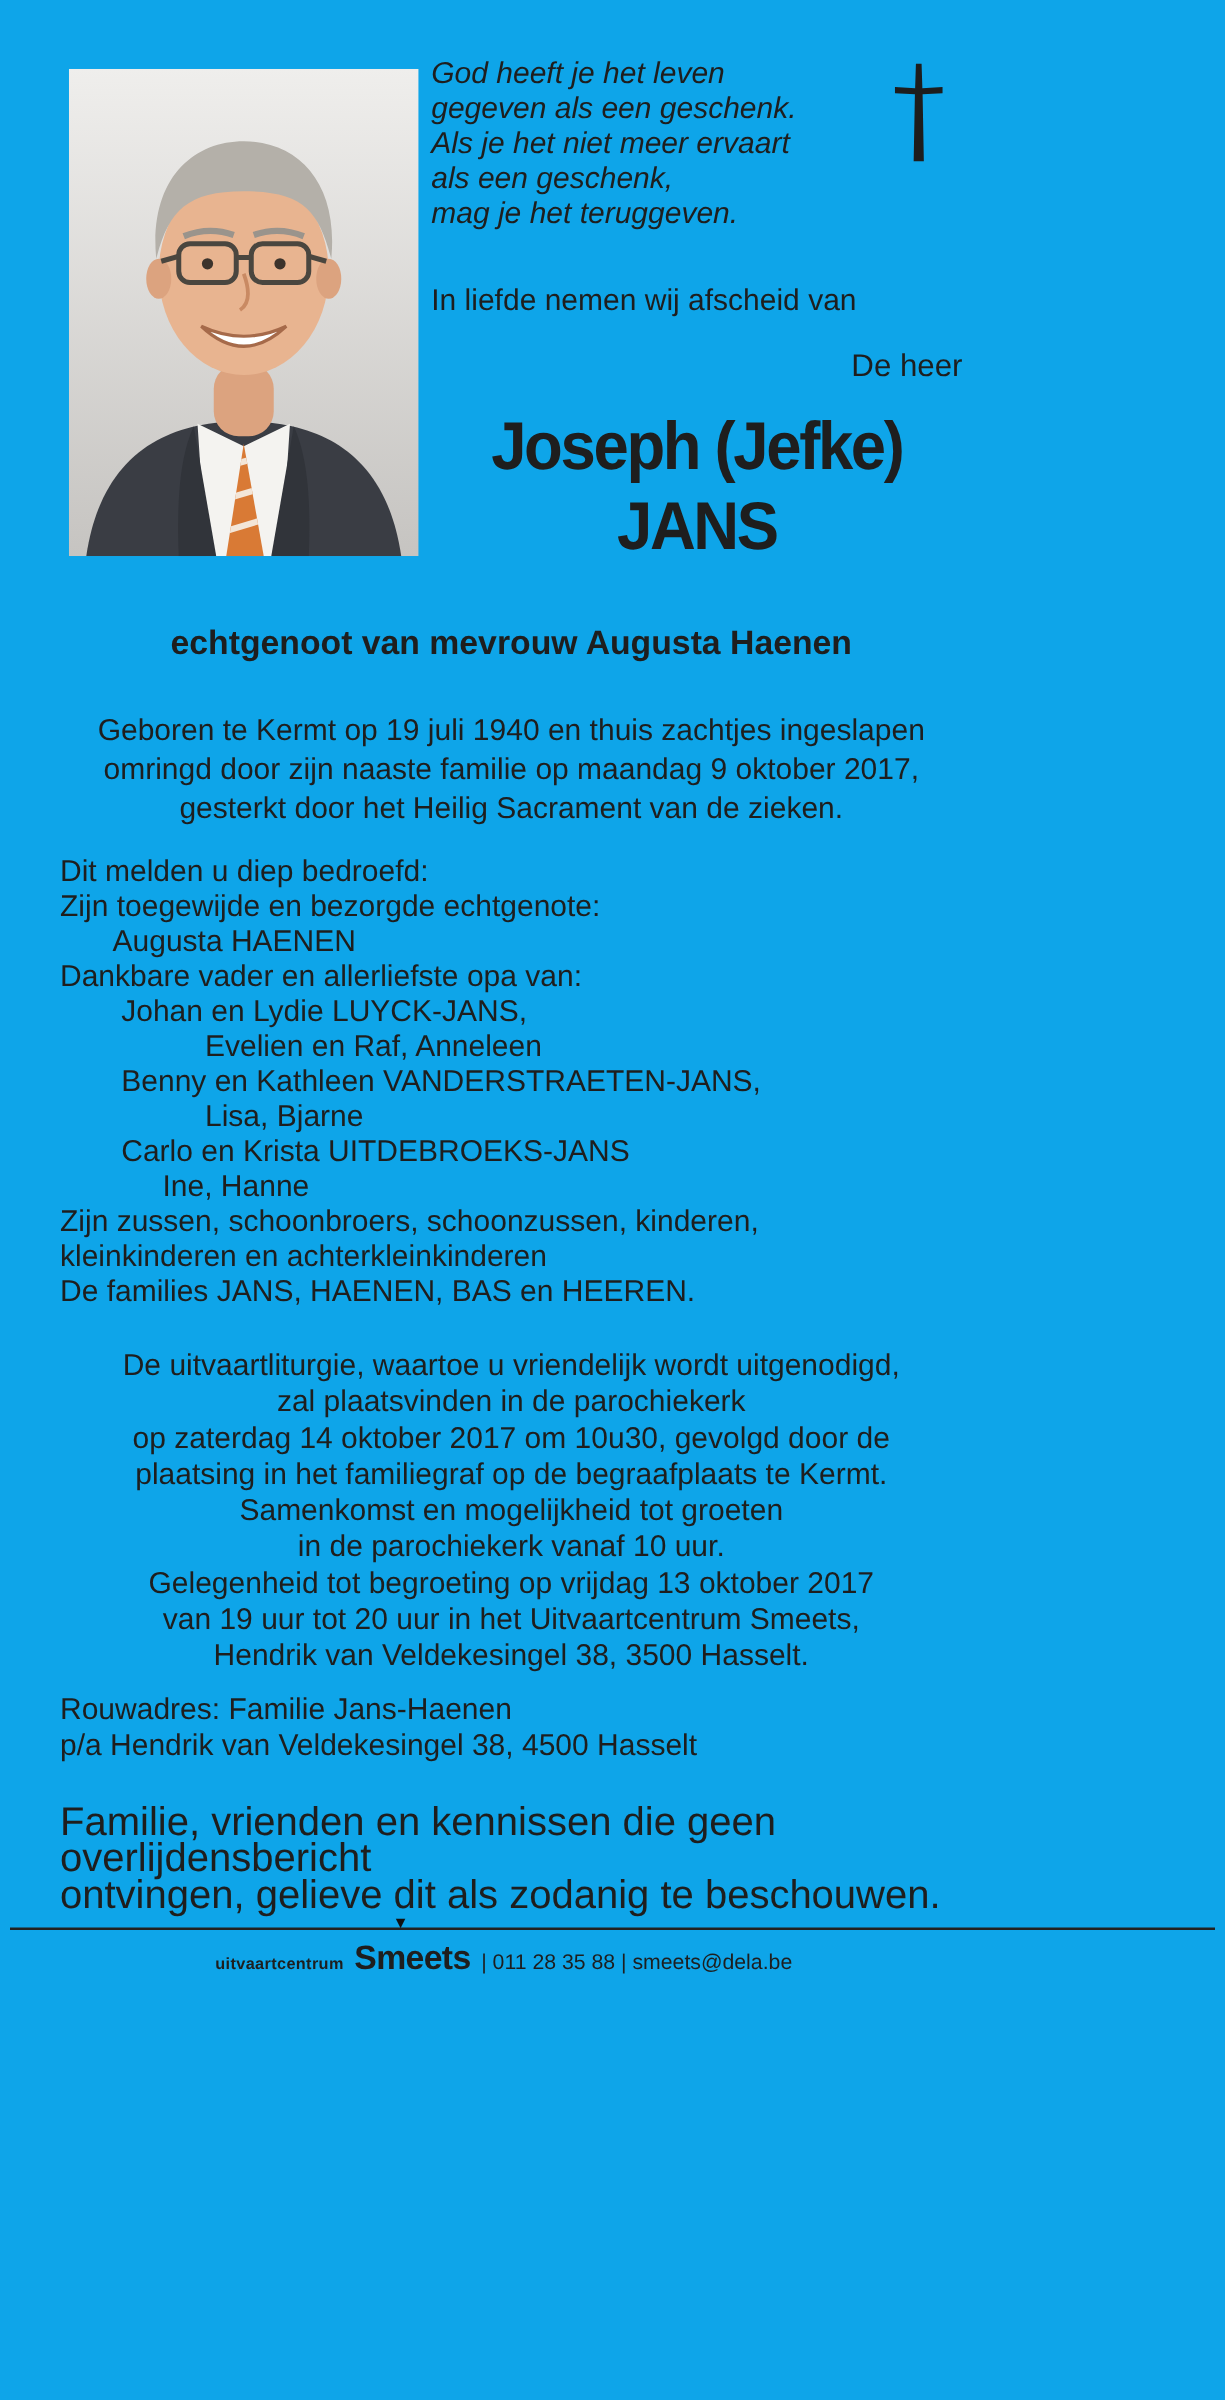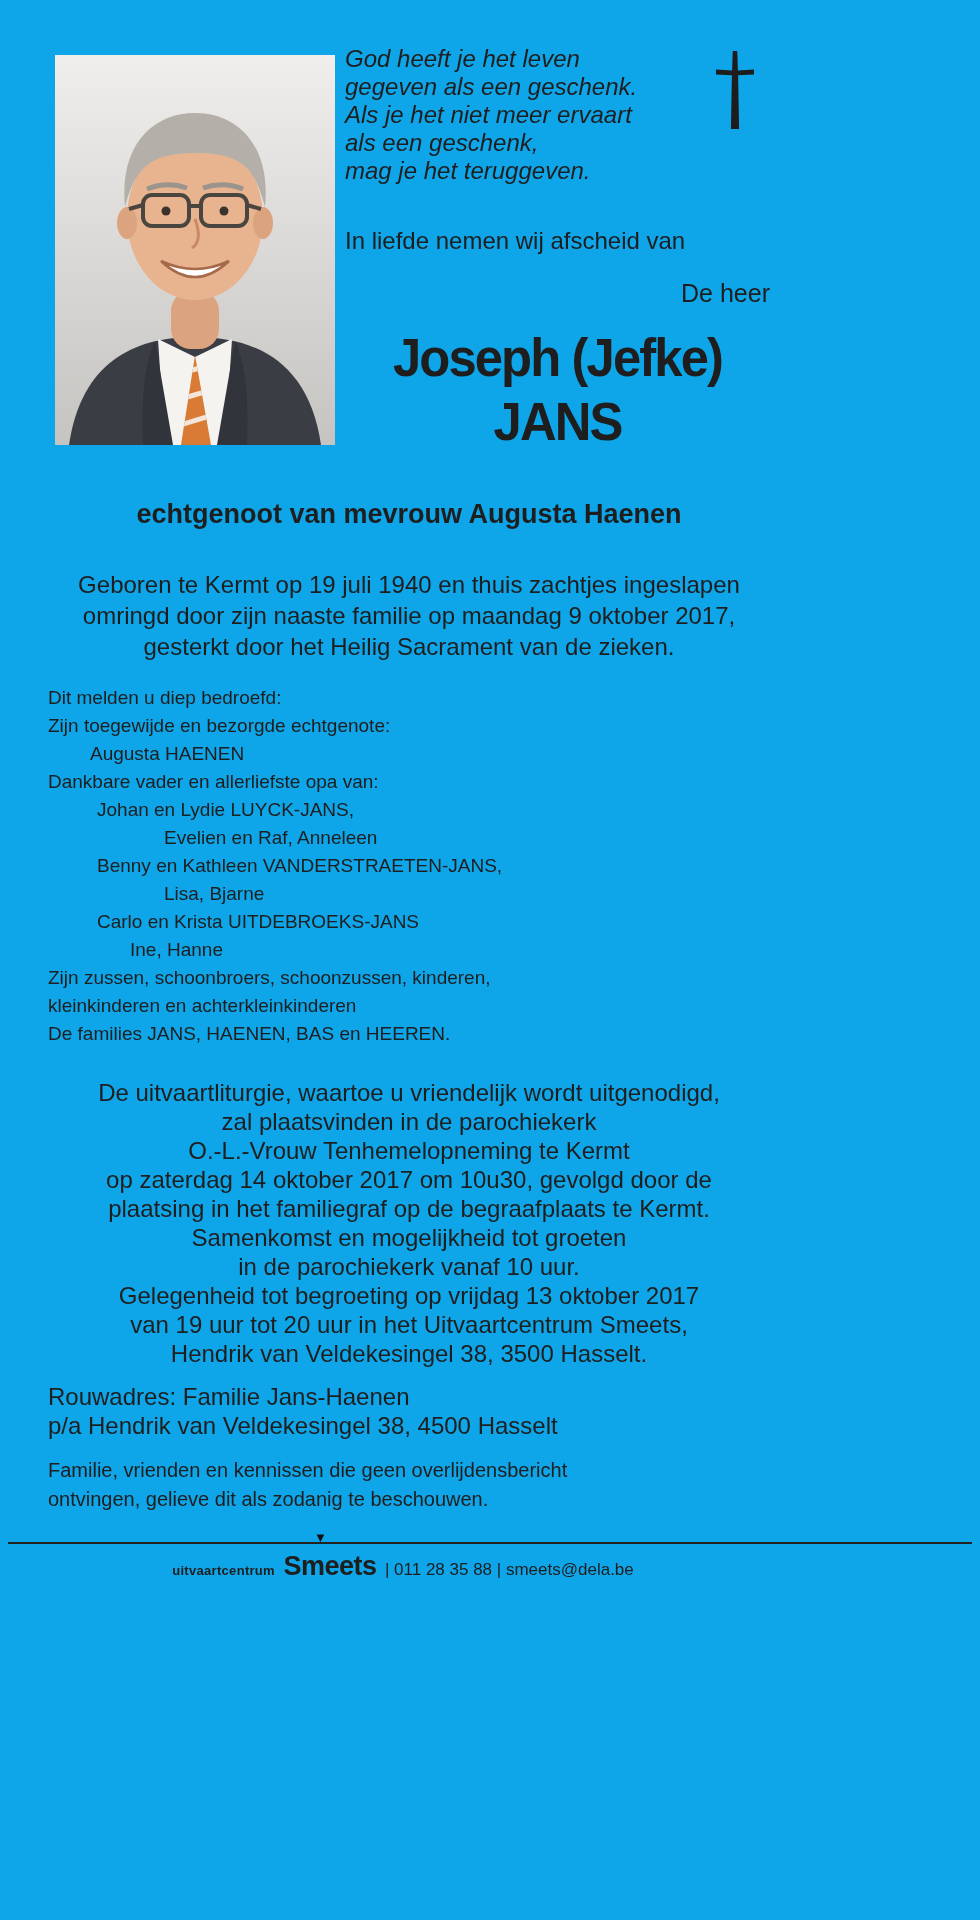--- a/index.html
+++ b/index.html
@@ -18,29 +18,29 @@
   .intro{margin-top:40px;font-size:24px;line-height:31px;}
   .salutation{margin-top:22px;text-align:right;font-size:25px;line-height:31px;}
   .deceased-name{
     margin-top:16px;text-align:center;font-weight:bold;font-size:54px;line-height:64px;
     letter-spacing:-2px;transform:scaleX(0.94);transform-origin:50% 0;
   }
 
   
   .spouse{margin-top:28px;text-align:center;font-size:27px;font-weight:bold;line-height:33px;}
   .birth{margin-top:38px;text-align:center;font-size:24px;line-height:31px;}
-  .family{margin-top:22px;font-size:19px;line-height:28px;}
+  .family{margin-top:22px;font-size:24px;line-height:28px;}
   .ind-a{padding-left:42px;}
   .ind-b{padding-left:49px;}
   .ind-c{padding-left:116px;}
   .ind-d{padding-left:82px;}
   .service{margin-top:30px;text-align:center;font-size:24px;line-height:29px;}
   .service b{font-weight:normal;}
   .rouwadres{margin-top:14px;font-size:24px;line-height:29px;}
-  .notice{margin-top:16px;font-size:20px;line-height:29px;}
+  .notice{margin-top:32px;font-size:32px;line-height:29px;}
 
   
   .footer{position:absolute;left:8px;top:1542px;width:964px;border-top:2px solid #222;}
   .footer-triangle{position:absolute;left:306px;top:-13px;font-size:13px;color:#111;line-height:13px;}
   .footer-brand{width:790px;text-align:center;padding-top:7px;white-space:nowrap;}
   .f-small{font-size:13px;font-weight:bold;letter-spacing:0.3px;}
   .f-logo{font-size:27px;font-weight:bold;letter-spacing:-0.5px;padding:0 4px;}
   .f-contact{font-size:17px;}
 </style>
 </head>
@@ -152,21 +152,20 @@
       <div class="ind-b">Carlo en Krista UITDEBROEKS-JANS</div>
       <div class="ind-d">Ine, Hanne</div>
       <div>Zijn zussen, schoonbroers, schoonzussen, kinderen,</div>
       <div>kleinkinderen en achterkleinkinderen</div>
       <div>De families JANS, HAENEN, BAS en HEEREN.</div>
     </div>
 
     <div class="service">
       <div>De uitvaartliturgie, waartoe u vriendelijk wordt uitgenodigd,</div>
       <div>zal plaatsvinden in de parochiekerk</div>
-      <div>O.-L.-Vrouw Tenhemelopneming te Kermt</div>
       <div><b>op zaterdag 14 oktober 2017 om 10u30,</b><span> gevolgd door de</span></div>
       <div>plaatsing in het familiegraf op de begraafplaats te Kermt.</div>
       <div>Samenkomst en mogelijkheid tot groeten</div>
       <div>in de parochiekerk vanaf 10 uur.</div>
       <div>Gelegenheid tot begroeting op vrijdag 13 oktober 2017</div>
       <div>van 19 uur tot 20 uur in het Uitvaartcentrum Smeets,</div>
       <div>Hendrik van Veldekesingel 38, 3500 Hasselt.</div>
     </div>
 
     <div class="rouwadres">

